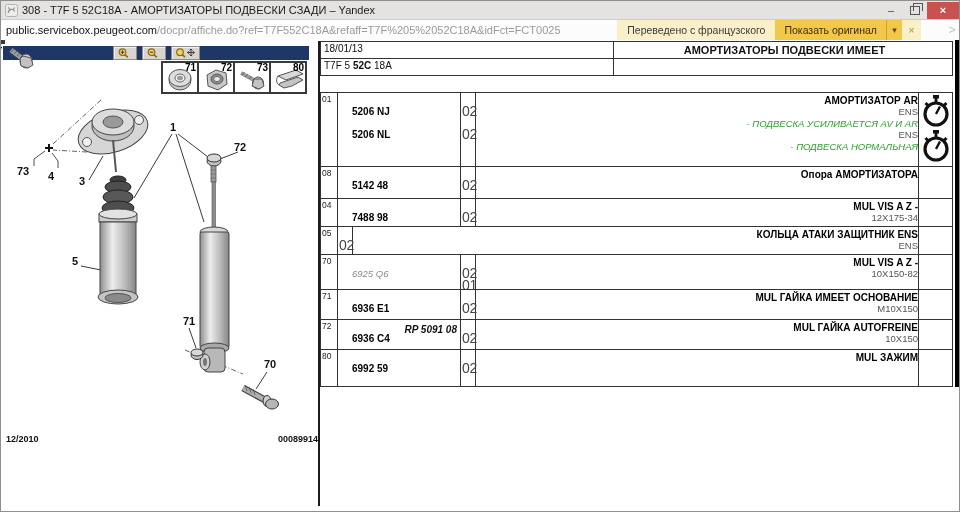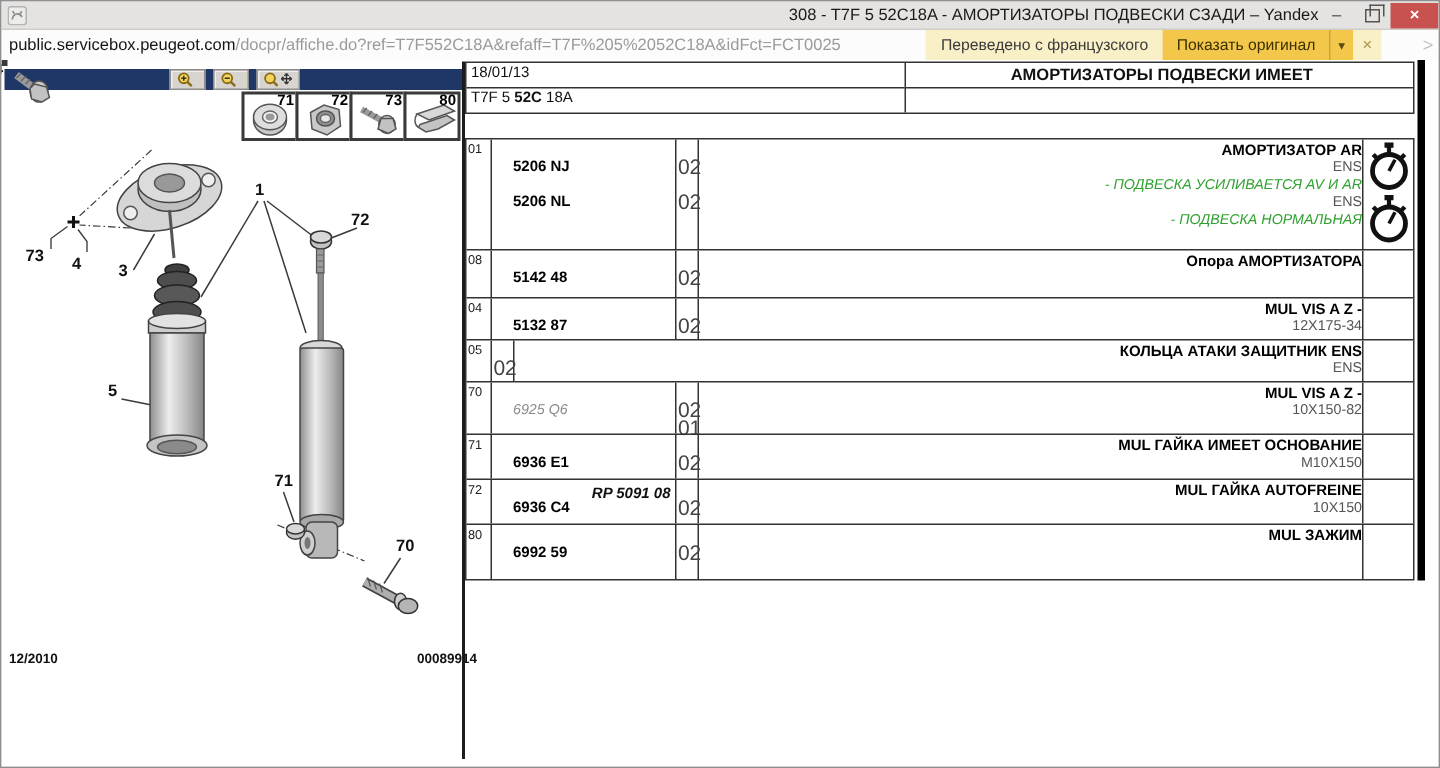--- a/index.html
+++ b/index.html
@@ -2,21 +2,21 @@
 <html><head>
 <meta charset="utf-8">
 <style>
   html,body{margin:0;padding:0;background:#d0d0d0;}
   .window{position:relative;width:960px;height:512px;background:#fff;border:1px solid #8f8f8f;
     box-sizing:border-box;font-family:"Liberation Sans","DejaVu Sans",sans-serif;overflow:hidden;}
   
   .titlebar{height:18px;background:#e5e3e1;display:flex;align-items:center;font-size:11px;color:#1a1a1a;
     border-bottom:1px solid #cfcdca;}
   .favicon{width:13px;height:13px;margin:0 4px 0 4px;flex:0 0 auto;}
-  .win-title{flex:1;text-align:right;white-space:nowrap;overflow:hidden;font-size:11px;}
+  .win-title{flex:1;text-align:left;white-space:nowrap;overflow:hidden;font-size:11px;}
   .win-btn{width:24px;height:17px;display:flex;align-items:center;justify-content:center;color:#444;
     font-size:11px;cursor:default;}
   .win-btn.close{width:32px;background:#c85250;color:#fff;font-weight:bold;}
   .restore-glyph{width:8px;height:7px;border:1px solid #555;position:relative;background:transparent;}
   .restore-glyph::before{content:"";position:absolute;left:2px;top:-4px;width:8px;height:7px;
     border:1px solid #555;border-bottom:none;}
   
   .urlbar{height:20px;background:#fcfcfc;border-bottom:1px solid #bdbdbd;display:flex;align-items:stretch;
     font-size:11px;}
   .url-text{flex:1;display:flex;align-items:center;padding-left:5px;white-space:nowrap;overflow:hidden;}
@@ -42,21 +42,21 @@
   .thumb .thumb-icon{position:absolute;left:1px;top:4px;}
   #thumb4{left:2px;top:21px;width:41px;height:33px;}
   #thumbStrip{position:absolute;left:160px;top:21px;height:33px;display:flex;}
   #thumbStrip .thumb{position:relative;width:38px;height:33px;margin-left:-2px;}
   #thumbStrip .thumb:first-child{margin-left:0;}
   .diagram-svg{position:absolute;left:0;top:0;width:317px;height:473px;}
   .callout{position:absolute;font-size:11px;font-weight:bold;color:#111;line-height:11px;}
   .diag-footer{position:absolute;top:394px;font-size:9px;font-weight:bold;color:#111;}
   #diagFooterL{left:5px;} #diagFooterR{left:277px;}
   
-  .doc-area{position:absolute;left:307px;top:0;width:643px;height:100%;}
+  .doc-area{position:absolute;left:317px;top:0;width:643px;height:100%;}
   .left-rule{position:absolute;left:0;top:1px;width:2px;height:465px;background:#1c1c1c;}
   .table-shadow{position:absolute;left:637px;top:0;width:5px;height:347px;background:#000;}
   .doc-header{position:absolute;left:2px;top:1px;width:633px;height:35px;border:1px solid #333;
     box-sizing:border-box;display:grid;grid-template-columns:292px 1fr;grid-template-rows:16px 1fr;}
   .dh-cell{padding:1px 0 0 3px;font-size:10px;color:#111;white-space:nowrap;}
   .dh-date{grid-column:1;grid-row:1;}
   .dh-title{grid-column:2;grid-row:1;border-left:1px solid #333;text-align:center;font-weight:bold;font-size:11px;padding-top:2px;}
   .dh-code{grid-column:1;grid-row:2;border-top:1px solid #333;}
   .dh-empty{grid-column:2;grid-row:2;border-top:1px solid #333;border-left:1px solid #333;}
   .doc-body{position:absolute;left:2px;top:52px;width:633px;border:1px solid #333;box-sizing:border-box;background:#fff;}
@@ -354,21 +354,21 @@
             <div class="c-desc">
               <div class="ln d-title">Опора АМОРТИЗАТОРА</div>
               <div class="ln d-plain">&nbsp;</div>
             </div>
             <div class="c-timer"></div>
           </div>
           <div class="prow" data-rownum="04">
             <div class="c-num">04</div>
             <div class="c-pn">
               <div class="ln pn">&nbsp;</div>
-              <div class="ln pn">5132 87</div>
+              <div class="ln pn">7488 98</div>
             </div>
             <div class="c-qty">
               <div class="ln qty">&nbsp;</div>
               <div class="ln qty">02</div>
             </div>
             <div class="c-desc">
               <div class="ln d-title">MUL VIS A Z -</div>
               <div class="ln d-spec">12X175-34</div>
             </div>
             <div class="c-timer"></div>

